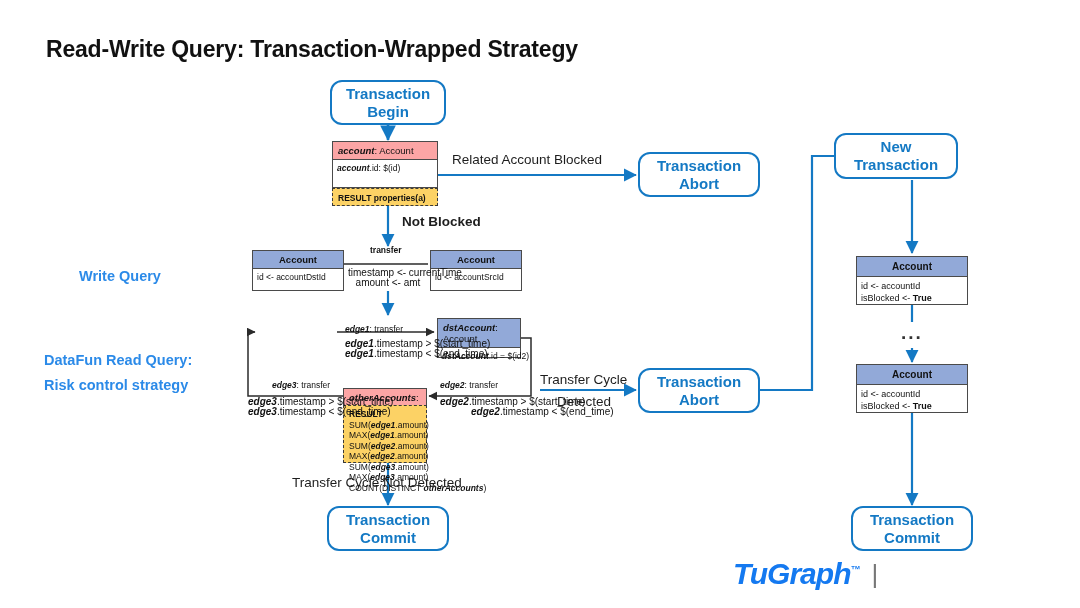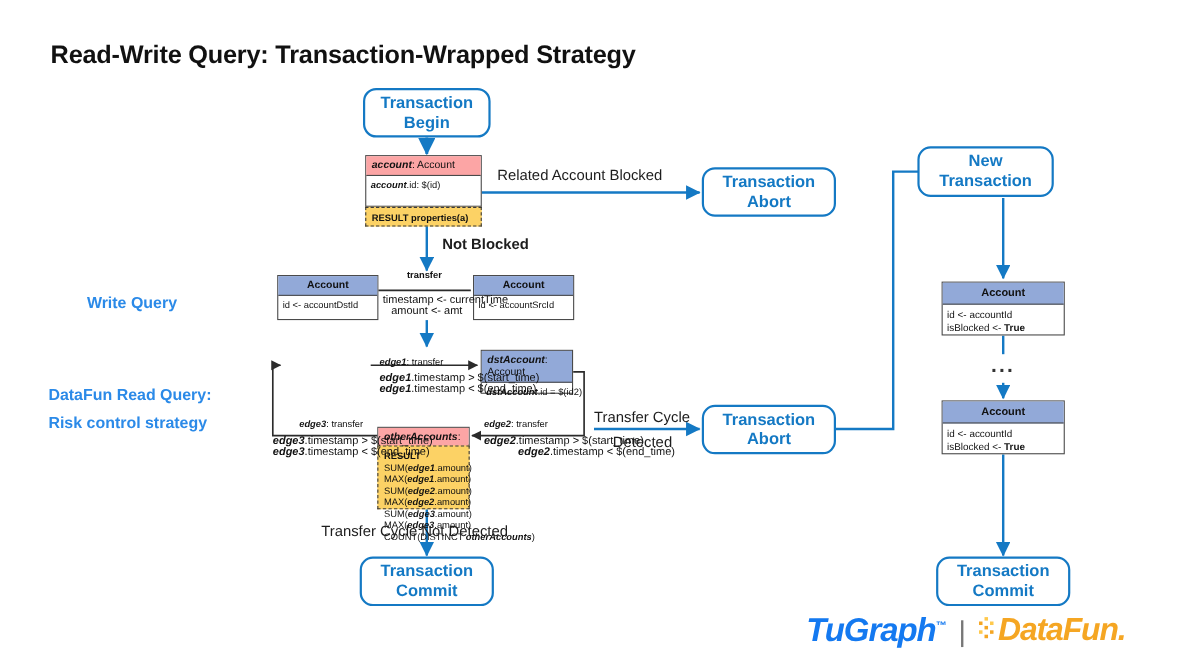--- a/index.html
+++ b/index.html
@@ -308,28 +308,15 @@
       <div>id &lt;- accountId</div>
       <div><span>isBlocked &lt;- </span><b>True</b></div>
     </div>
   </div>
 
   <div class="abs" style="left:733px;top:557px;display:flex;align-items:center;gap:12px;">
     <div class="logo-tu">
       <span>TuGraph</span><span class="logo-tm">™</span>
     </div>
     <div class="logo-sep">|</div>
-    <div class="logo-df">
-      <span class="df-dots">
-        <svg width="16" height="22" viewBox="0 0 16 22">
-          <rect x="0" y="4" width="3.2" height="3.2" fill="#f5a623"></rect>
-          <rect x="5" y="0" width="3.2" height="3.2" fill="#ffc94d"></rect>
-          <rect x="5" y="8" width="3.2" height="3.2" fill="#f5a623"></rect>
-          <rect x="0" y="12" width="3.2" height="3.2" fill="#ffc94d"></rect>
-          <rect x="5" y="16" width="3.2" height="3.2" fill="#f5a623"></rect>
-          <rect x="10" y="4" width="3.2" height="3.2" fill="#ffc94d"></rect>
-          <rect x="10" y="12" width="3.2" height="3.2" fill="#f5a623"></rect>
-        </svg>
-      </span><span>DataFun.</span>
-    </div>
   </div>
 
 </div>
 
 </body></html>

